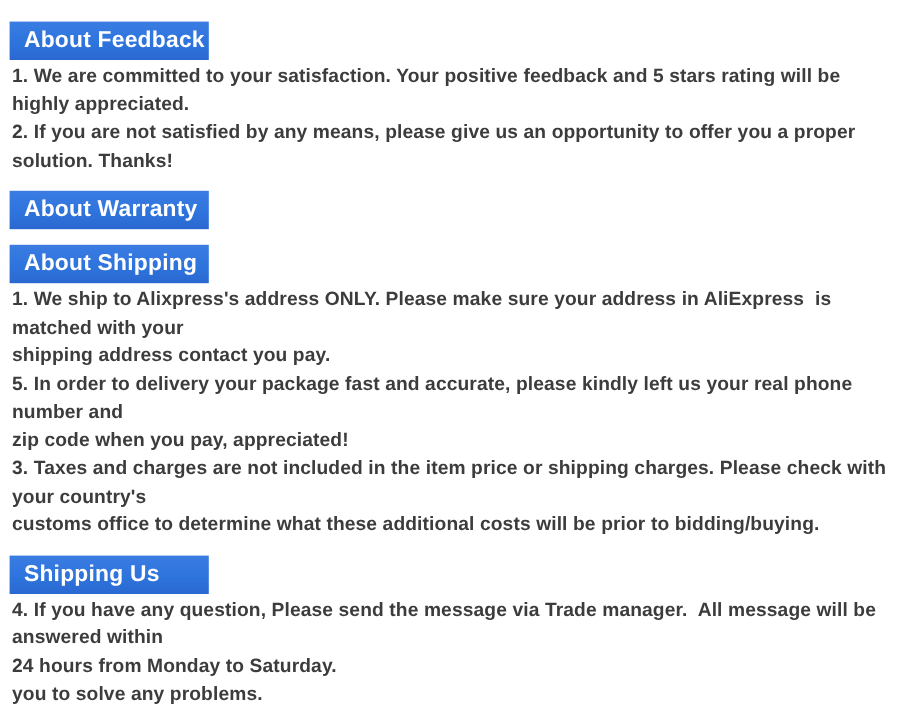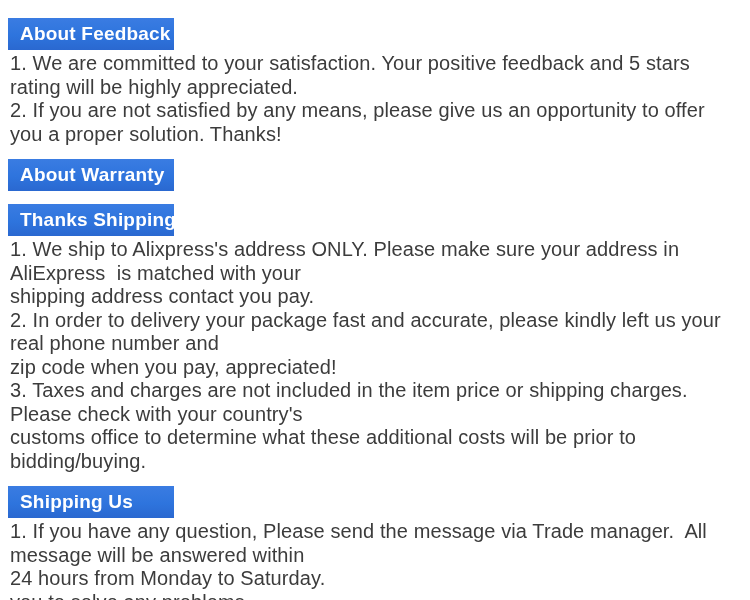--- a/index.html
+++ b/index.html
@@ -34,25 +34,26 @@
     line-height: 31px;
     letter-spacing: 0.2px;
     white-space: nowrap;
   }
   .section-body {
     margin: 0 10px 0 10px;
   }
   .line {
     margin: 0;
     padding: 0;
-    font-size: 20px;
+    font-size: 16px;
     line-height: 23.5px;
     color: var(--body-text, #3c3c3c);
     white-space: pre-wrap;
     letter-spacing: 0.1px;
+    font-weight: bold;
   }
 </style>
 </head>
 <body>
 
 <div class="page">
 
   <section class="info-section">
     <div class="banner">
       <span>About Feedback</span>
@@ -66,36 +67,36 @@
   <section class="info-section">
     <div class="banner">
       <span>About Warranty</span>
     </div>
     <div class="section-body">
     </div>
   </section>
 
   <section class="info-section">
     <div class="banner">
-      <span>Thanks Shipping</span>
+      <span>About Shipping</span>
     </div>
     <div class="section-body">
       <p class="line">1. We ship to Alixpress's address ONLY. Please make sure your address in AliExpress  is matched with your</p>
       <p class="line">shipping address contact you pay.</p>
-      <p class="line">2. In order to delivery your package fast and accurate, please kindly left us your real phone number and</p>
+      <p class="line">5. In order to delivery your package fast and accurate, please kindly left us your real phone number and</p>
       <p class="line">zip code when you pay, appreciated!</p>
       <p class="line">3. Taxes and charges are not included in the item price or shipping charges. Please check with your country's</p>
       <p class="line">customs office to determine what these additional costs will be prior to bidding/buying.</p>
     </div>
   </section>
 
   <section class="info-section">
     <div class="banner">
       <span>Shipping Us</span>
     </div>
     <div class="section-body">
-      <p class="line">1. If you have any question, Please send the message via Trade manager.  All message will be answered within</p>
+      <p class="line">4. If you have any question, Please send the message via Trade manager.  All message will be answered within</p>
       <p class="line">24 hours from Monday to Saturday.</p>
       <p class="line">you to solve any problems.</p>
     </div>
   </section>
 
 </div>
 
 </body></html>

